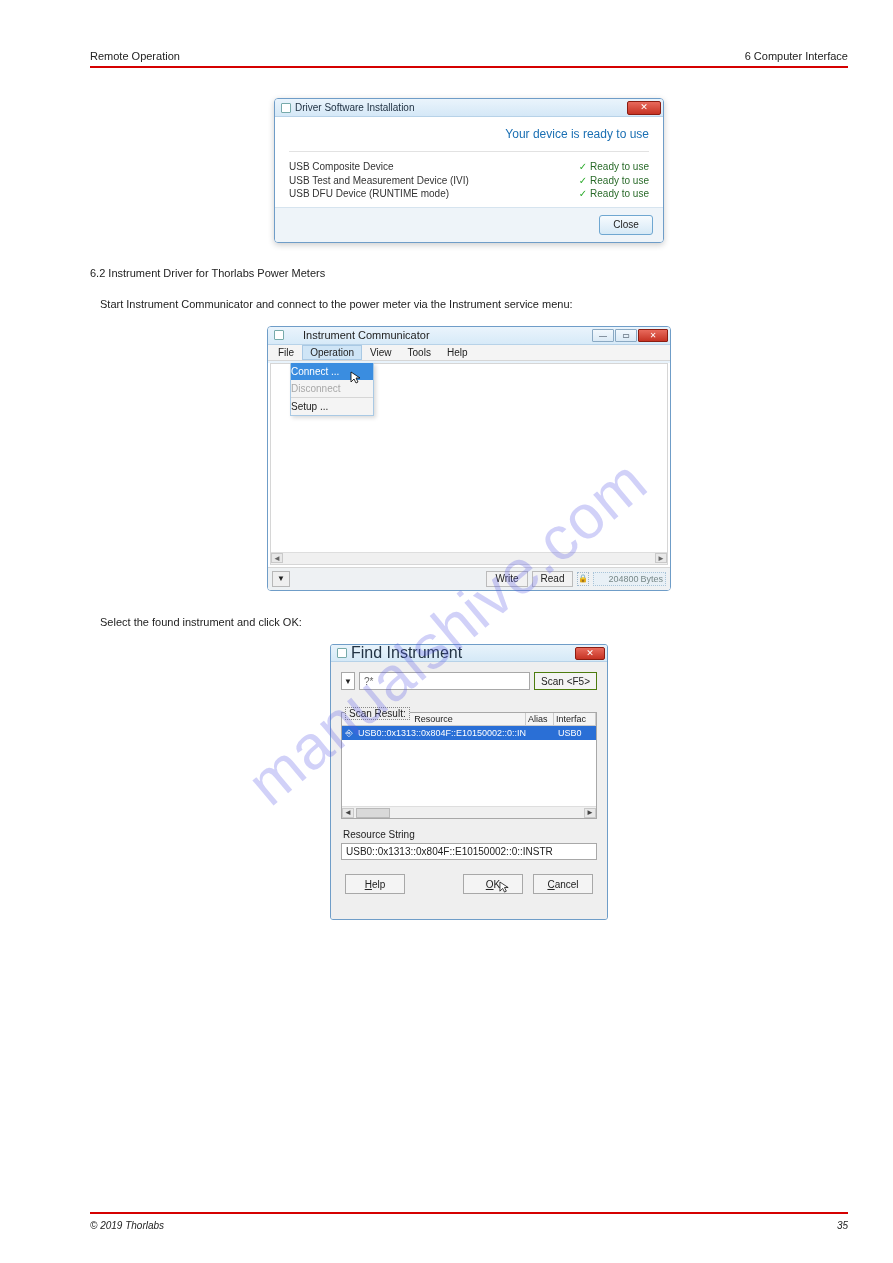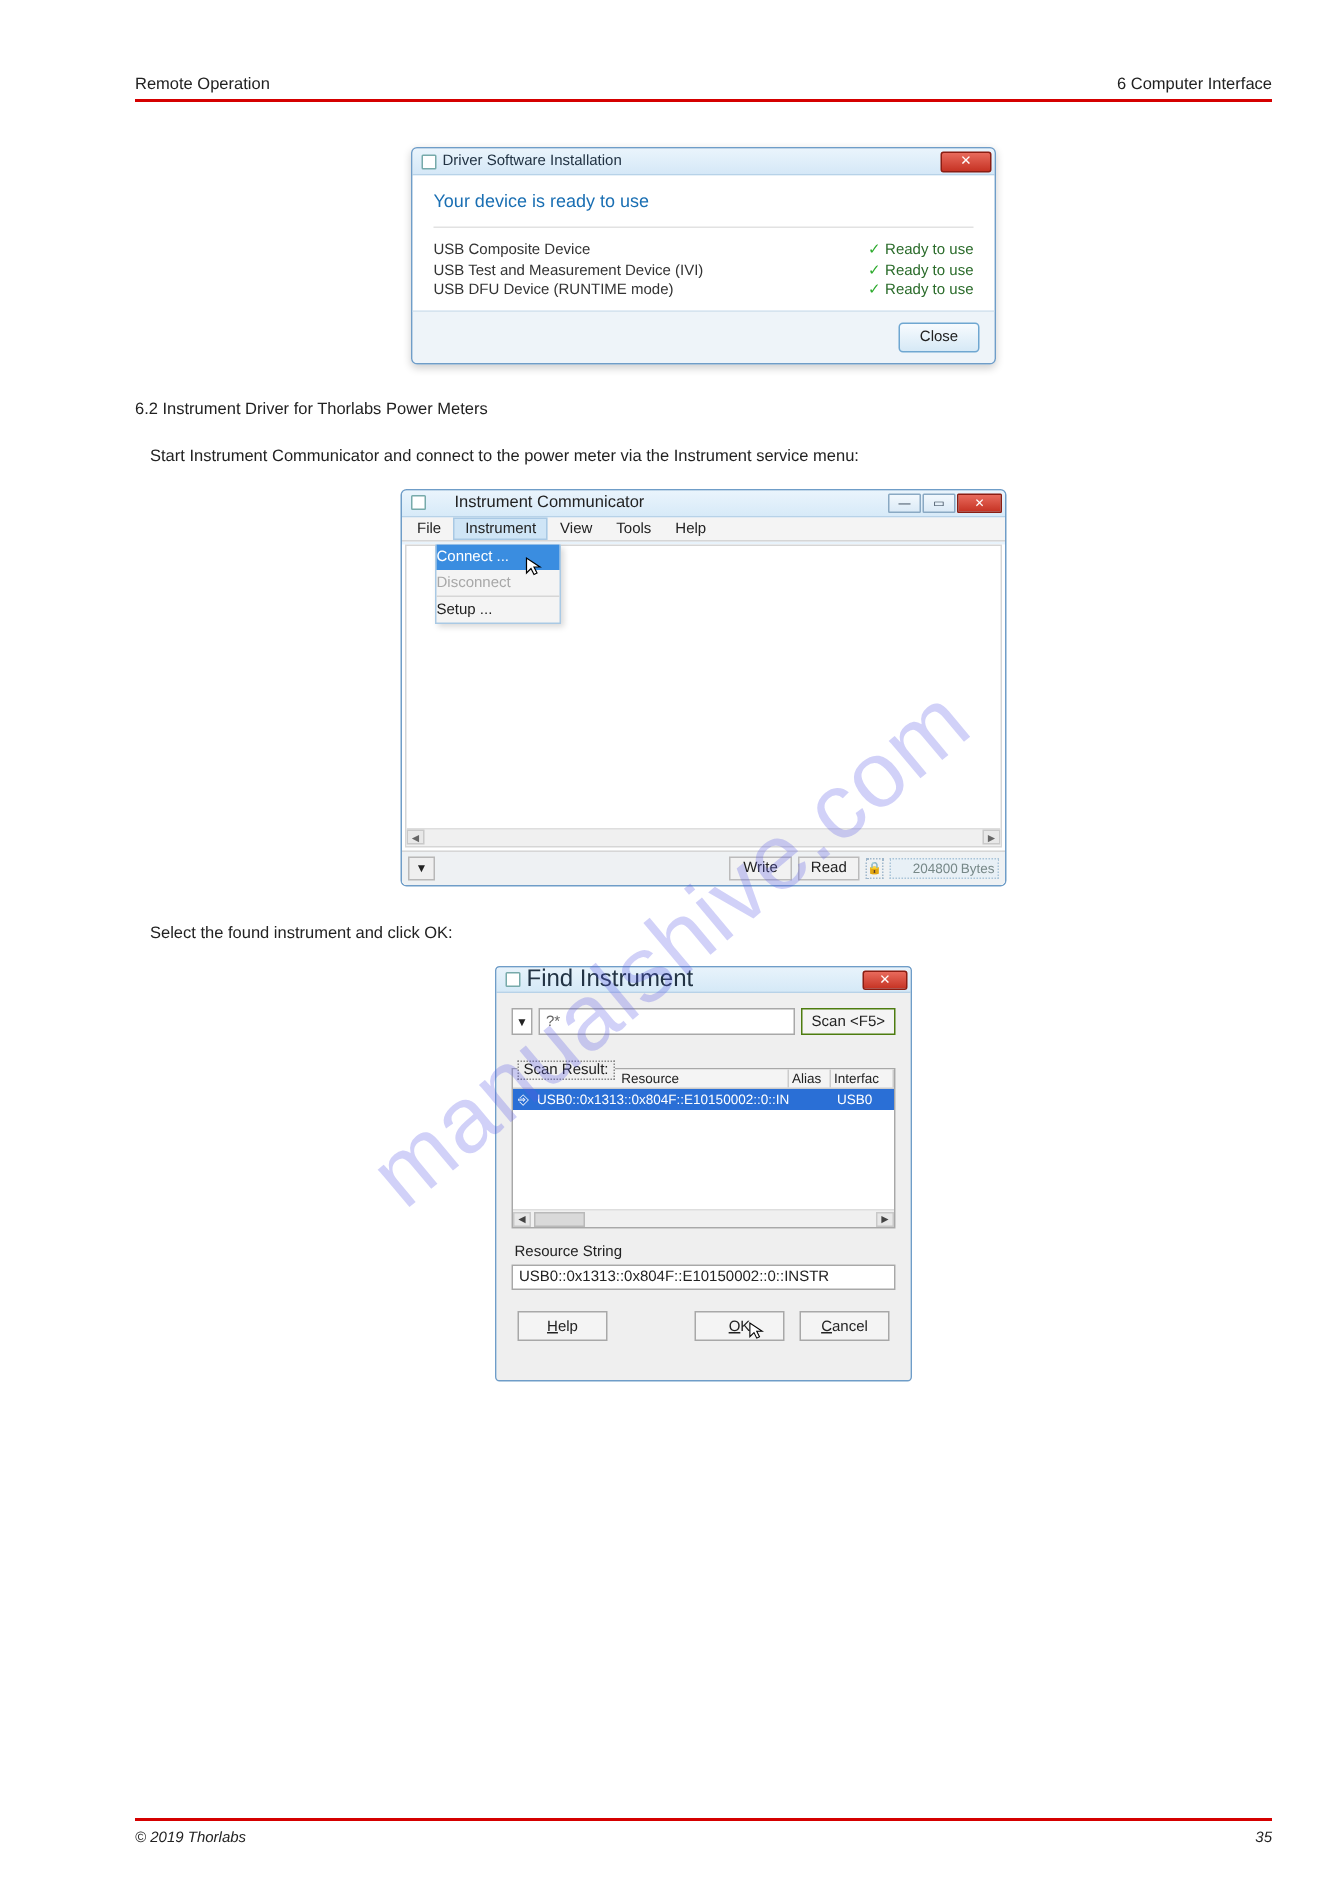--- a/index.html
+++ b/index.html
@@ -50,21 +50,21 @@
   .win7-titlebar .t-icon { width: 10px; height: 10px; background: #fff; border: 1px solid #7aa; border-radius: 1px; }
   .win7-titlebar .t-text { font-size: 10px; color: #234; }
   .win7-close {
     width: 34px; height: 14px;
     background: linear-gradient(#e86a5c, #c63324);
     border: 1px solid #8b1d12; border-radius: 2px;
     display: flex; align-items: center; justify-content: center;
     color: #fff; font-size: 9px; line-height: 1;
   }
   .win7-body { background: #fff; padding: 10px 14px 6px; }
-  .win7-body h4 { font-size: 12px; font-weight: 400; color: #1a6fb3; margin-bottom: 10px; }
+  .win7-body h4 { font-size: 12px; font-weight: 400; color: #1a6fb3; margin-bottom: 10px; text-align: right; }
   .divider { height: 1px; background: #e2e2e2; margin: 4px 0 8px; }
   .dev-row { display: flex; justify-content: space-between; align-items: center; font-size: 10px; color: #333; line-height: 1.35; gap: 36px; }
   .dev-row .status { color: #2a6b2a; display: flex; align-items: center; gap: 3px; }
   .check { color: #2dab2d; font-size: 10px; }
   .win7-footer {
     background: #eef4f9; border-top: 1px solid #d6e4ef;
     padding: 7px 10px; display: flex; justify-content: flex-end;
   }
   .win7-btn {
     min-width: 54px; height: 20px; padding: 0 8px;
@@ -272,21 +272,21 @@
           <span class="t-text">Instrument Communicator</span>
         </div>
         <div class="btns">
           <div class="ic-winbtn">—</div>
           <div class="ic-winbtn">▭</div>
           <div class="ic-winbtn close">✕</div>
         </div>
       </div>
       <div class="ic-menubar">
         <div class="ic-menu-item">File</div>
-        <div class="ic-menu-item active">Instrument</div>
+        <div class="ic-menu-item active">Operation</div>
         <div class="ic-menu-item">View</div>
         <div class="ic-menu-item">Tools</div>
         <div class="ic-menu-item">Help</div>
       </div>
       <div class="ic-body">
         <div class="ic-dropdown">
           <div class="ic-dd-item sel">Connect ...</div>
           <div class="ic-dd-item disabled">Disconnect</div>
           <div class="ic-dd-item sep-top">Setup ...</div>
         </div>

